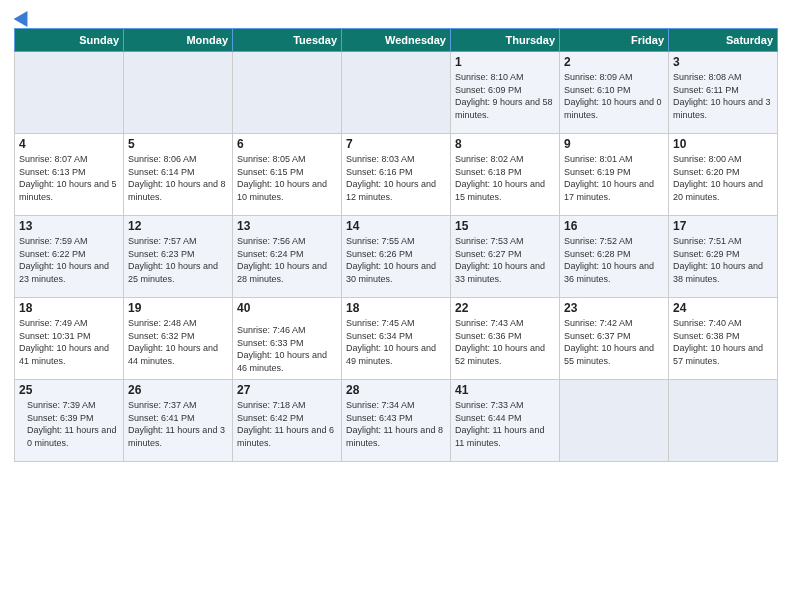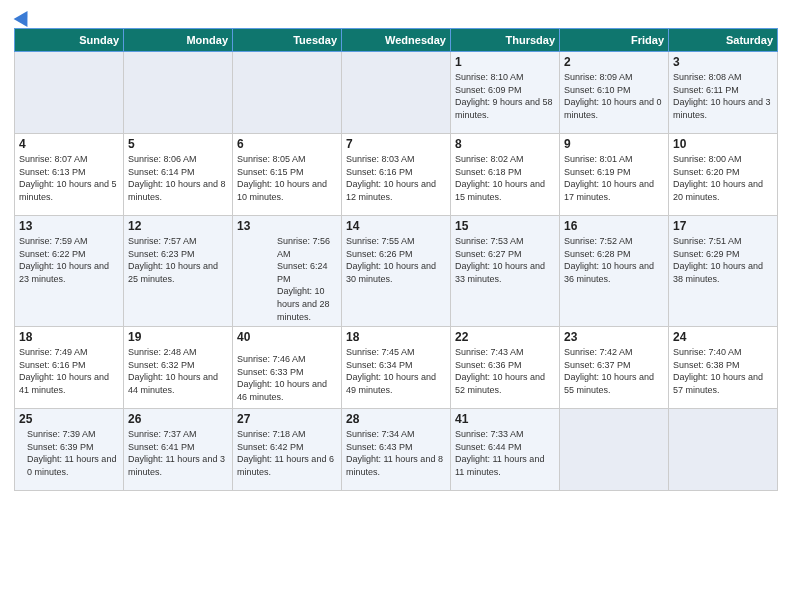--- a/index.html
+++ b/index.html
@@ -207,21 +207,21 @@
 Daylight: 10 hours and 23 minutes.</div>
           </td>
           <td>
             <span class="day-number">12</span>
             <div class="day-info" style="white-space: pre-line;">Sunrise: 7:57 AM
 Sunset: 6:23 PM
 Daylight: 10 hours and 25 minutes.</div>
           </td>
           <td>
             <span class="day-number">13</span>
-            <div class="day-info" style="white-space: pre-line; margin-left: 40px;">Sunrise: 7:56 AM
+            <div class="day-info" style="white-space: pre-line;">Sunrise: 7:56 AM
 Sunset: 6:24 PM
 Daylight: 10 hours and 28 minutes.</div>
           </td>
           <td>
             <span class="day-number">14</span>
             <div class="day-info" style="white-space: pre-line;">Sunrise: 7:55 AM
 Sunset: 6:26 PM
 Daylight: 10 hours and 30 minutes.</div>
           </td>
           <td>
@@ -240,21 +240,21 @@
             <span class="day-number">17</span>
             <div class="day-info" style="white-space: pre-line;">Sunrise: 7:51 AM
 Sunset: 6:29 PM
 Daylight: 10 hours and 38 minutes.</div>
           </td>
         </tr>
         <tr>
           <td>
             <span class="day-number">18</span>
             <div class="day-info" style="white-space: pre-line;">Sunrise: 7:49 AM
-Sunset: 6:16 PM
+Sunset: 10:31 PM
 Daylight: 10 hours and 41 minutes.</div>
           </td>
           <td>
             <span class="day-number">19</span>
             <div class="day-info" style="white-space: pre-line;">Sunrise: 2:48 AM
 Sunset: 6:32 PM
 Daylight: 10 hours and 44 minutes.</div>
           </td>
           <td>
             <span class="day-number">40</span>

